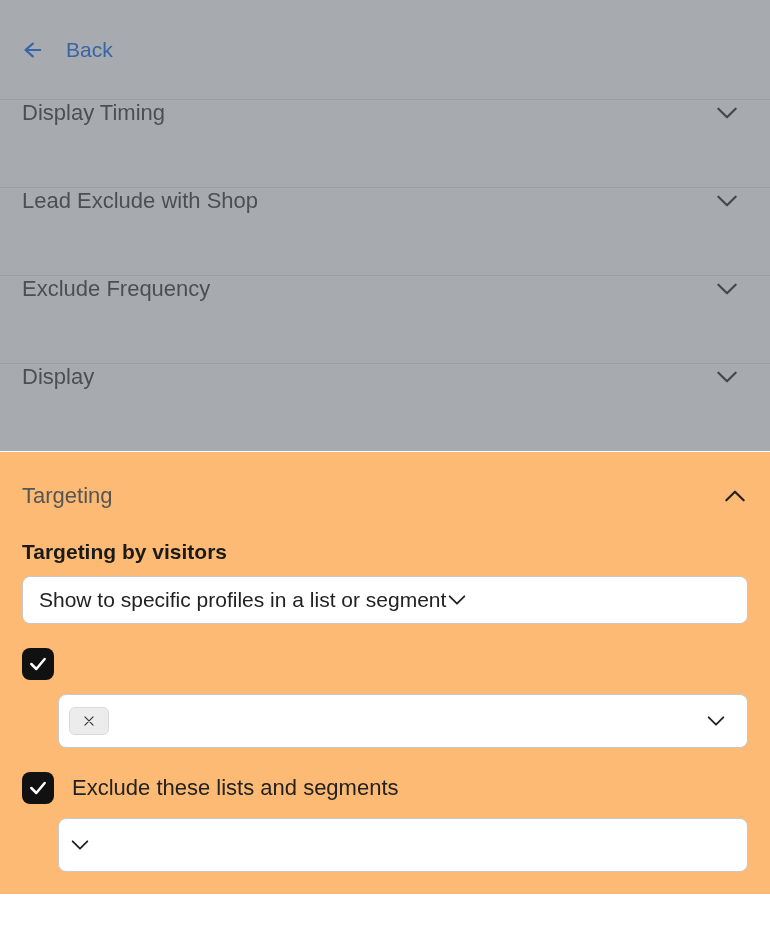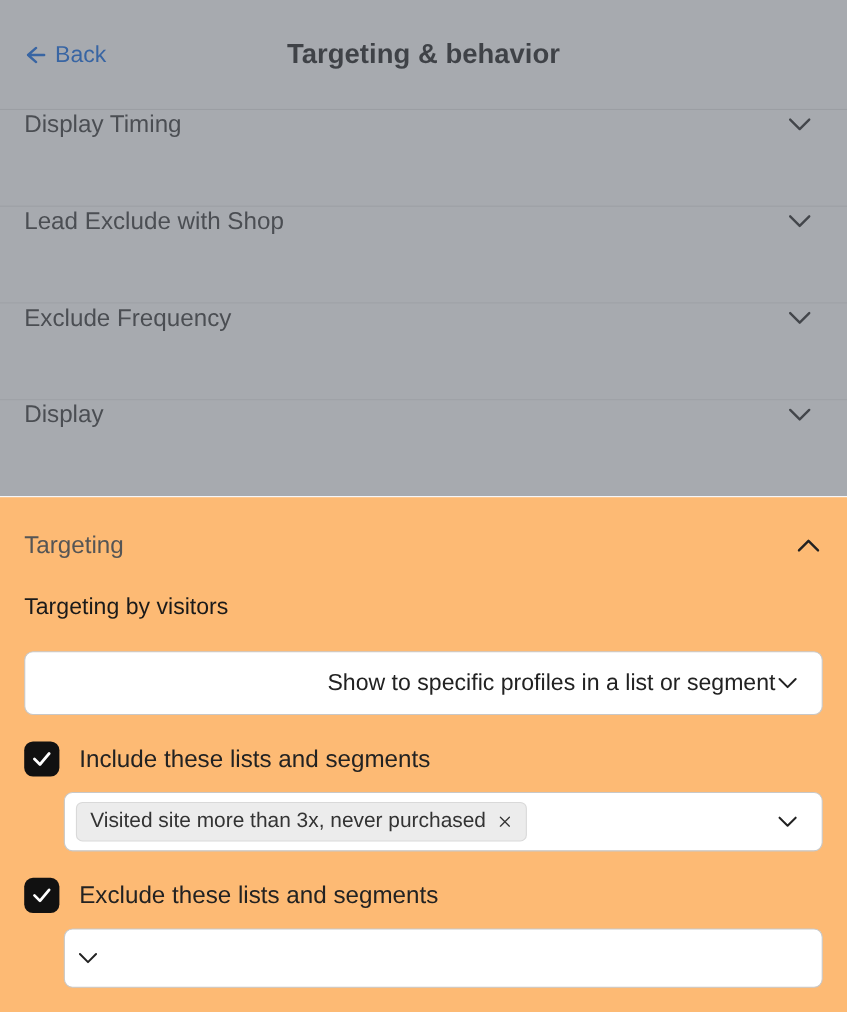--- a/index.html
+++ b/index.html
@@ -27,21 +27,21 @@
     border-bottom: 1px solid #e5e5e5;
     position: relative;
   }
   .back-link {
     display: flex;
     align-items: center;
     color: #0b66e4;
     font-size: 21px;
     font-weight: 400;
     cursor: pointer;
-    gap: 8px;
+    gap: 24px;
   }
   .back-arrow {
     width: 22px; height: 22px;
     stroke: #0b66e4;
     stroke-width: 2.4;
     fill: none;
     stroke-linecap: round;
     stroke-linejoin: round;
   }
   .page-title {
@@ -81,31 +81,31 @@
     display: flex;
     align-items: center;
     justify-content: space-between;
     height: 88px;
     font-size: 22px;
     color: #555;
     cursor: pointer;
   }
   .sub-heading {
     font-size: 21px;
-    font-weight: 400;
+    font-weight: 700;
     color: #1a1a1a;
-    margin-bottom: 28px;
+    margin-bottom: 12px;
   }
   .select-box {
     display: flex;
     align-items: center;
-    justify-content: flex-end;
+    justify-content: flex-start;
     border: 1px solid #c8c8c8;
     border-radius: 8px;
-    height: 58px;
+    height: 48px;
     padding: 0 20px 0 16px;
     font-size: 21px;
     color: #222;
     cursor: pointer;
     background: #fff;
   }
   .check-row {
     display: flex;
     align-items: center;
     gap: 18px;
@@ -171,21 +171,20 @@
 
 <div class="overlay-mask"></div>
 
 <div class="header">
   <div class="back-link">
     <svg class="back-arrow" viewBox="0 0 24 24">
       <path d="M14 5 L6 12 L14 19 M6 12 L22 12"></path>
     </svg>
     <span>Back</span>
   </div>
-  <div class="page-title">Targeting &amp; behavior</div>
 </div>
 
 <div class="accordion-row">
   <span>Display Timing</span>
   <svg class="chevron" viewBox="0 0 24 24">
       <path d="M4 8 L12 16 L20 8"></path>
     </svg>
 </div>
 
 <div class="accordion-row">
@@ -227,26 +226,24 @@
         <path d="M4 8 L12 16 L20 8"></path>
       </svg>
   </div>
 
   <div class="check-row">
     <div class="checkbox">
       <svg class="check-mark" viewBox="0 0 24 24">
           <path d="M4 12 L10 18 L20 6"></path>
         </svg>
     </div>
-    <span class="check-label">Include these lists and segments</span>
   </div>
 
   <div class="tag-select">
     <span class="tag">
-      <span>Visited site more than 3x, never purchased</span>
       <svg class="tag-x" viewBox="0 0 24 24">
           <path d="M5 5 L19 19 M19 5 L5 19"></path>
         </svg>
     </span>
     <svg class="chevron" style="width:22px;height:22px" viewBox="0 0 24 24">
         <path d="M4 8 L12 16 L20 8"></path>
       </svg>
   </div>
 
   <div class="check-row">

